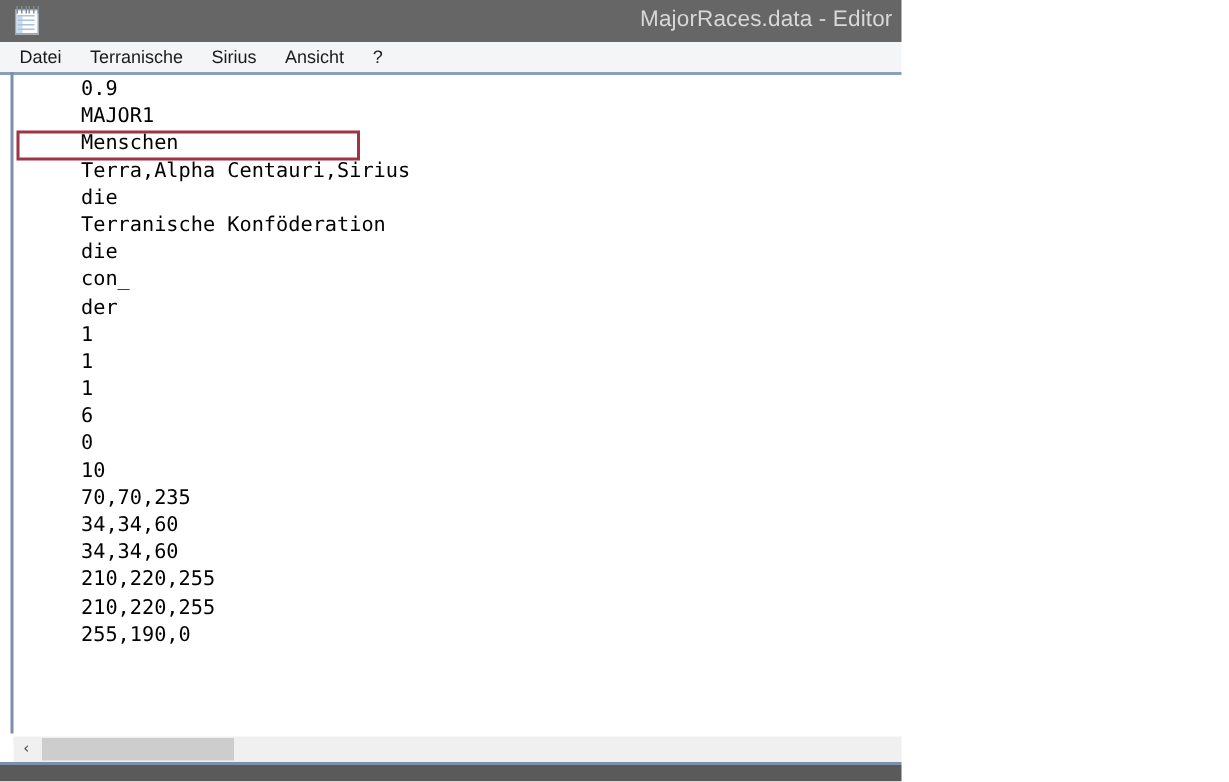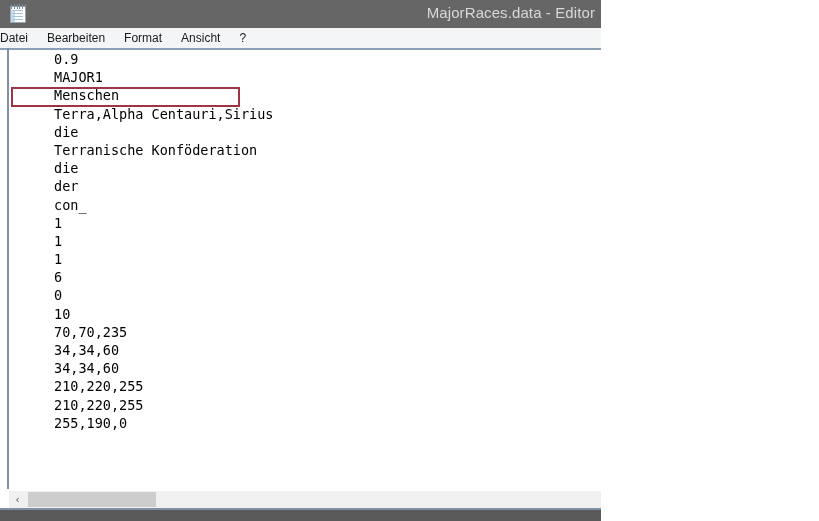--- a/index.html
+++ b/index.html
@@ -64,21 +64,21 @@
   
   #menu-bar {
     position: absolute;
     left: 0;
     top: 28px;
     width: 601px;
     height: 20px;
     background: #f3f5f7;
     display: flex;
     align-items: center;
-    padding-left: 0;
+    padding-left: 13px;
     box-sizing: border-box;
   }
 
   .menu-item {
     font-size: 12px;
     color: #1a1a1a;
     margin-right: 19px;
     line-height: 20px;
     white-space: nowrap;
     font-family: "Liberation Sans", sans-serif;
@@ -284,41 +284,41 @@
             <b></b>
             <b></b>
             <b></b>
         </div>
       </div>
       <div id="title-text">MajorRaces.data - Editor</div>
     </div>
 
     <div id="menu-bar">
       <div class="menu-item">Datei</div>
-      <div class="menu-item">Bearbeiten</div>
-      <div class="menu-item">Format</div>
+      <div class="menu-item">Terranische</div>
+      <div class="menu-item">Sirius</div>
       <div class="menu-item">Ansicht</div>
       <div class="menu-item help">?</div>
     </div>
 
     <div id="editor-frame"></div>
     <div id="frame-left-strip"></div>
     <div id="client-top-border"></div>
     <div id="client-left-border"></div>
 
     <div id="text-area">
       <div class="text-line">0.9</div>
       <div class="text-line">MAJOR1</div>
       <div class="text-line">Menschen</div>
       <div class="text-line">Terra,Alpha Centauri,Sirius</div>
       <div class="text-line">die</div>
       <div class="text-line">Terranische Konföderation</div>
       <div class="text-line">die</div>
+      <div class="text-line">con_</div>
       <div class="text-line">der</div>
-      <div class="text-line">con_</div>
       <div class="text-line">1</div>
       <div class="text-line">1</div>
       <div class="text-line">1</div>
       <div class="text-line">6</div>
       <div class="text-line">0</div>
       <div class="text-line">10</div>
       <div class="text-line">70,70,235</div>
       <div class="text-line">34,34,60</div>
       <div class="text-line">34,34,60</div>
       <div class="text-line">210,220,255</div>

